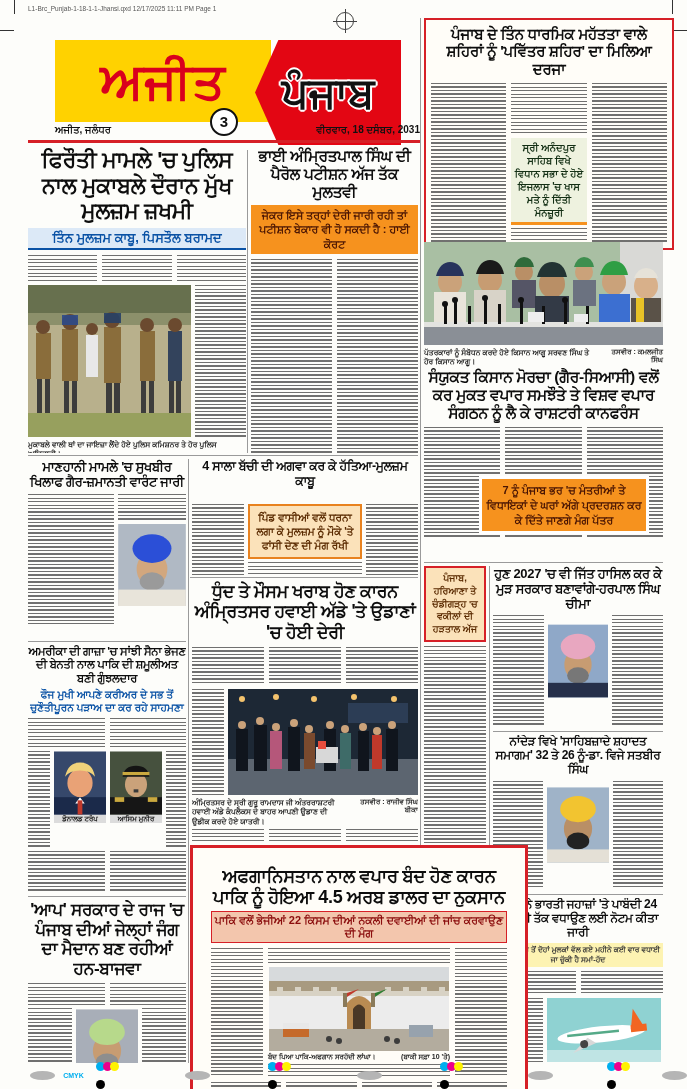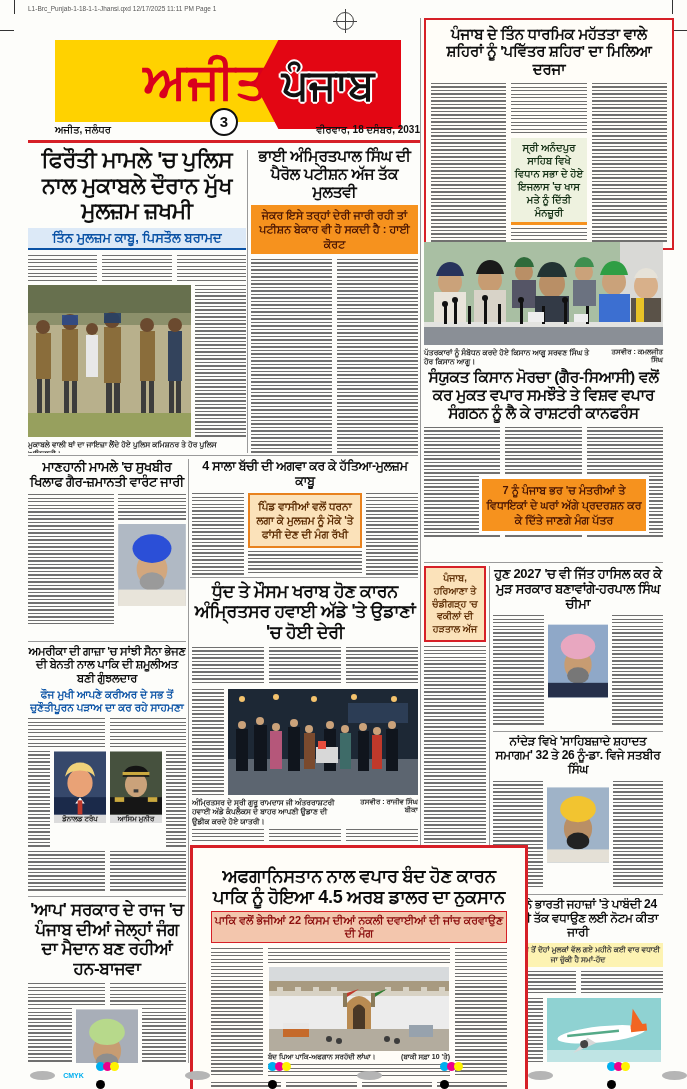--- a/index.html
+++ b/index.html
@@ -17,21 +17,21 @@
   .hrule{background:#9a9a9a;height:1px;}
   .redbox{border:2px solid #d62027;background:#fffdf8;}
   .cont{font-size:7px;font-weight:bold;text-align:right;color:#222;}
   .subblue{background:#dce9f7;color:#0a52a5;font-weight:bold;text-align:center;
            border-bottom:2px solid #0a52a5;}
   .orangebox{background:#f6921e;color:#4a1503;font-weight:bold;text-align:center;}
   .tanbox{background:#fbe2ba;border:2px solid #e8821e;color:#5a2a00;font-weight:bold;text-align:center;}
   .greenbox{background:#eef2df;color:#143015;font-weight:bold;text-align:center;border-bottom:3px solid #f6921e;}
   .redstrip{background:#f3c6ad;color:#8b0e0e;font-weight:bold;text-align:center;border:1px solid #d62027;}
   .yellowstrip{background:#fdf3b2;color:#333;font-weight:bold;text-align:center;}
-  .masthead-yellow{background:#ffd200;display:flex;align-items:center;justify-content:center;padding-left:43px;}
+  .masthead-yellow{background:#ffd200;display:flex;align-items:center;justify-content:center;}
   .masthead-red{background:#e30613;display:flex;align-items:center;justify-content:center;
                 clip-path:polygon(0 50%,16% 0,100% 0,100% 100%,16% 100%);}
   .ajit{color:#d9001d;font-weight:bold;font-size:50px;letter-spacing:1px;}
   .punjab{color:#111;font-weight:bold;font-size:42px;
           text-shadow:-2px 0 #fff,2px 0 #fff,0 -2px #fff,0 2px #fff,-1px -1px #fff,1px 1px #fff,-1px 1px #fff,1px -1px #fff;}
   .pgcircle{width:24px;height:24px;border:2.5px solid #111;border-radius:50%;background:#fff;
             font-weight:bold;font-size:15px;text-align:center;line-height:24px;}
   .dot{width:9px;height:9px;border-radius:50%;display:inline-block;margin-left:-2px;}
   .oval{width:26px;height:9px;border-radius:50%;background:#b5b5b5;display:inline-block;}
   .reg{width:16px;height:16px;border:1px solid #444;border-radius:50%;position:relative;}
@@ -50,21 +50,21 @@
   <div class="abs crop" style="right:0;top:30px;width:14px;height:1px"></div>
   <div class="abs crop" style="right:14px;top:0;width:1px;height:14px"></div>
   <div class="abs reg" style="left:336px;top:12px"></div>
 
   <div class="abs" style="left:28px;top:5px;font-size:6.5px;color:#555;white-space:nowrap">L1-Brc_Punjab-1-18-1-1-Jhansi.qxd  12/17/2025  11:11 PM  Page 1</div>
 
   <div class="abs" style="left:55px;top:40px;width:346px;height:82px">
     <div class="abs masthead-yellow" style="left:0;top:0;width:216px;height:82px">
       <span class="ajit">ਅਜੀਤ</span>
     </div>
-    <div class="abs masthead-red" style="left:200px;top:0;width:146px;height:89px">
+    <div class="abs masthead-red" style="left:200px;top:0;width:146px;height:105px">
       <span class="punjab">ਪੰਜਾਬ</span>
     </div>
   </div>
   <div class="abs" style="left:55px;top:124px;font-size:10px;font-weight:bold">ਅਜੀਤ, ਜਲੰਧਰ</div>
   <div class="abs pgcircle" style="left:210px;top:108px">3</div>
   <div class="abs" style="left:300px;top:124px;width:120px;font-size:10px;font-weight:bold;text-align:right">ਵੀਰਵਾਰ, 18 ਦਸੰਬਰ, 2031</div>
   <div class="abs" style="left:28px;top:140px;width:392px;height:3px;background:#d62027"></div>
 
   <div class="abs" style="left:28px;top:147px;width:218px;height:306px;overflow:hidden">
     <div class="hl ctr" style="font-size:22px">ਫਿਰੌਤੀ ਮਾਮਲੇ 'ਚ ਪੁਲਿਸ ਨਾਲ ਮੁਕਾਬਲੇ ਦੌਰਾਨ ਮੁੱਖ ਮੁਲਜ਼ਮ ਜ਼ਖਮੀ</div>
@@ -145,21 +145,21 @@
           <ellipse cx="33" cy="24" rx="19" ry="14" fill="#2b4fd7"></ellipse>
           <ellipse cx="33" cy="56" rx="12" ry="9" fill="#9a9a9a"></ellipse>
           <rect y="64" width="66" height="16" fill="#e8e4da"></rect>
         </svg>
       </div>
     </div>
   </div>
 
   <div class="abs" style="left:192px;top:459px;width:226px;height:116px;overflow:hidden">
     <div class="hl ctr" style="font-size:12.5px">4 ਸਾਲਾ ਬੱਚੀ ਦੀ ਅਗਵਾ ਕਰ ਕੇ ਹੱਤਿਆ-ਮੁਲਜ਼ਮ ਕਾਬੂ</div>
-    <div style="display:flex;gap:4px;margin-top:5px">
+    <div style="display:flex;gap:4px;margin-top:16px">
       <div class="gk" style="width:52px;height:88px"></div>
       <div style="flex:1">
         <div class="tanbox" style="font-size:10.5px;padding:4px 3px;line-height:1.35">ਪਿੰਡ ਵਾਸੀਆਂ ਵਲੋਂ ਧਰਨਾ ਲਗਾ ਕੇ ਮੁਲਜ਼ਮ ਨੂੰ ਮੌਕੇ 'ਤੇ ਫਾਂਸੀ ਦੇਣ ਦੀ ਮੰਗ ਰੱਖੀ</div>
         <div class="gk" style="height:26px;margin-top:3px"></div>
       </div>
       <div class="gk" style="width:52px;height:88px"></div>
     </div>
   </div>
 
   <div class="abs hrule" style="left:190px;top:577px;width:228px"></div>

